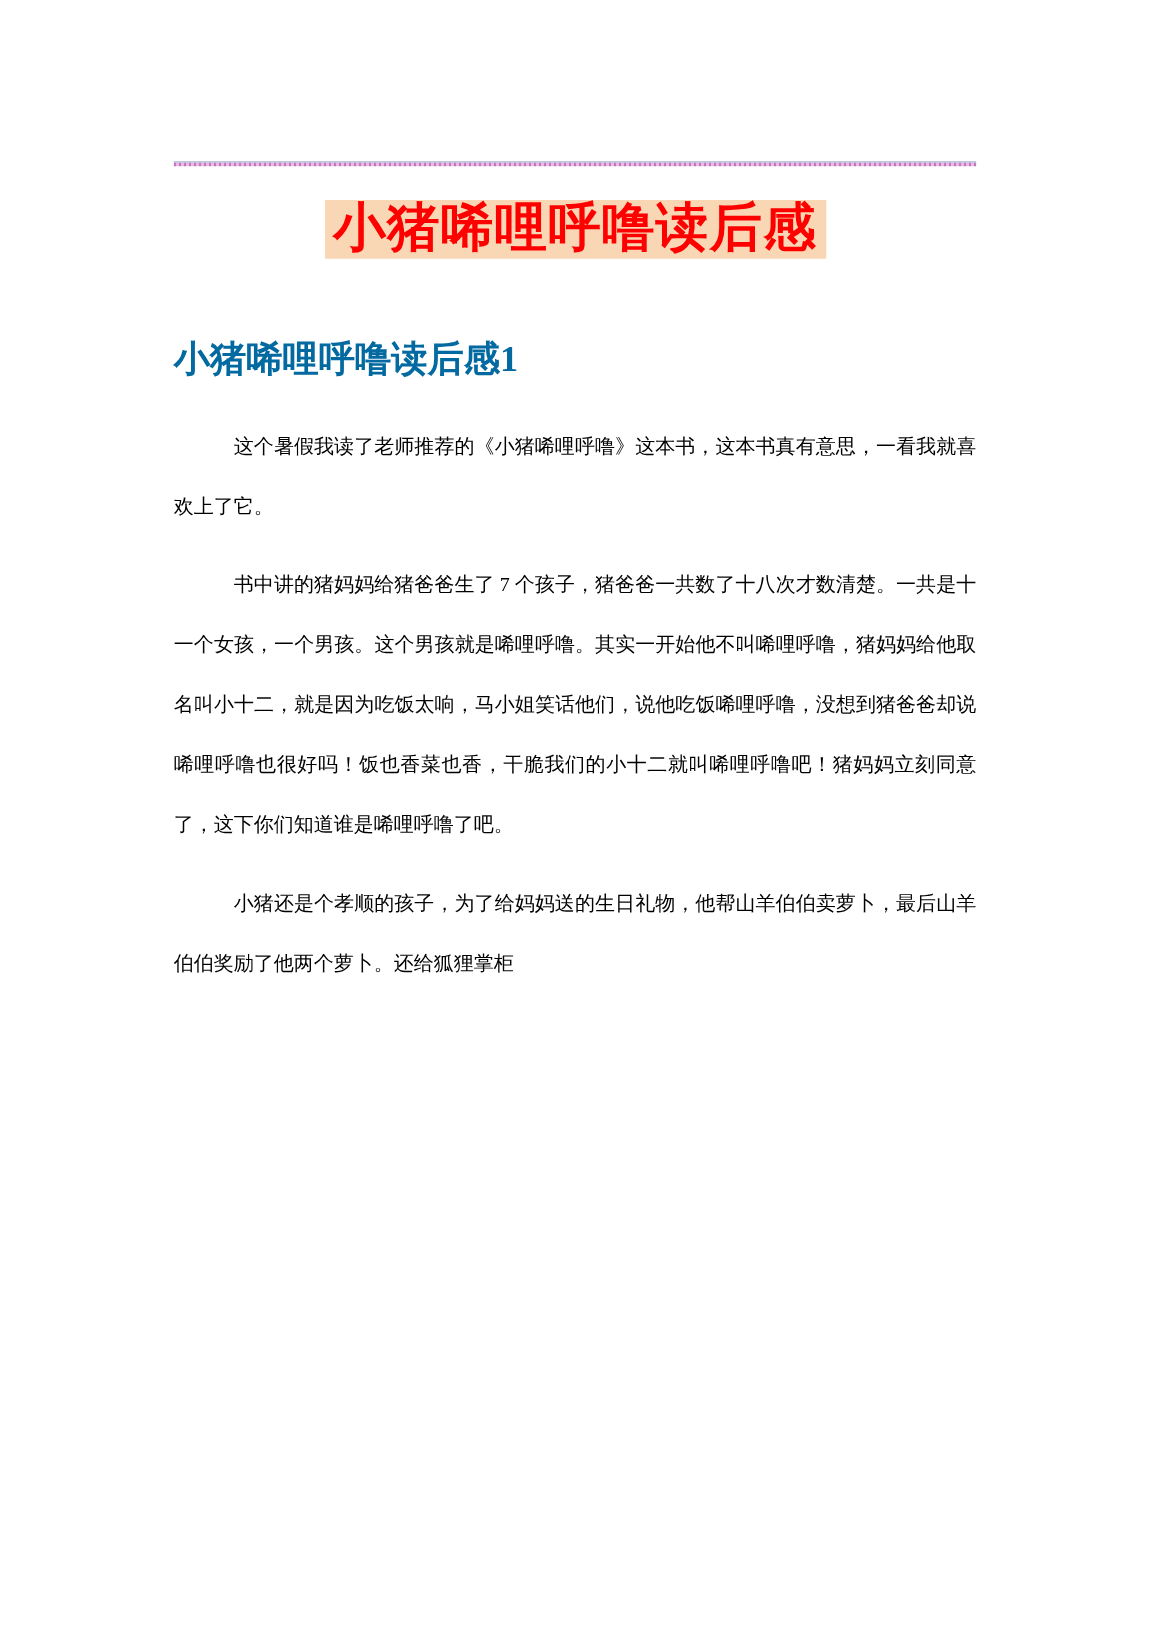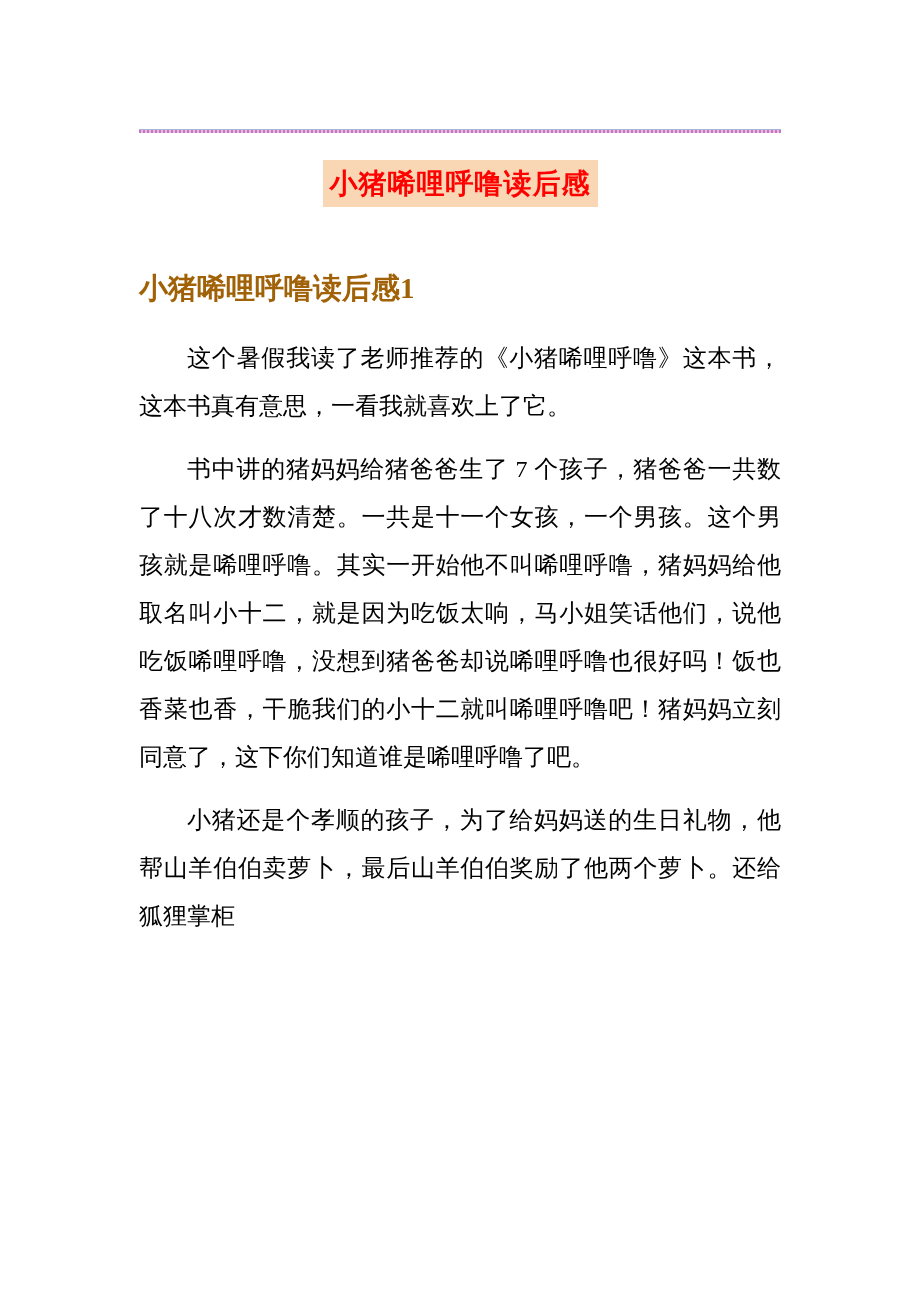--- a/index.html
+++ b/index.html
@@ -32,40 +32,40 @@
   .title-row {
     margin-top: 27px;
     text-align: center;
   }
   .title-highlight {
     display: inline-block;
     background: #f9d7b4;
     padding: 5px 7px;
   }
   .doc-title {
-    font-size: 28px;
+    font-size: 42px;
     line-height: 37px;
     font-weight: bold;
     color: #ff0000;
     letter-spacing: 1px;
     white-space: nowrap;
   }
   .doc-subtitle {
     margin-top: 63px;
     font-size: 29px;
     line-height: 36px;
     font-weight: bold;
-    color: #a16207;
+    color: #0369a1;
   }
   .content {
     margin-top: 28px;
   }
   .content p {
     margin: 0 0 15px 0;
-    font-size: 24px;
+    font-size: 16px;
     line-height: 48px;
     text-align: justify;
     text-indent: 48px;
     color: #000000;
   }
 </style>
 </head>
 <body>
 
 <div class="page">

